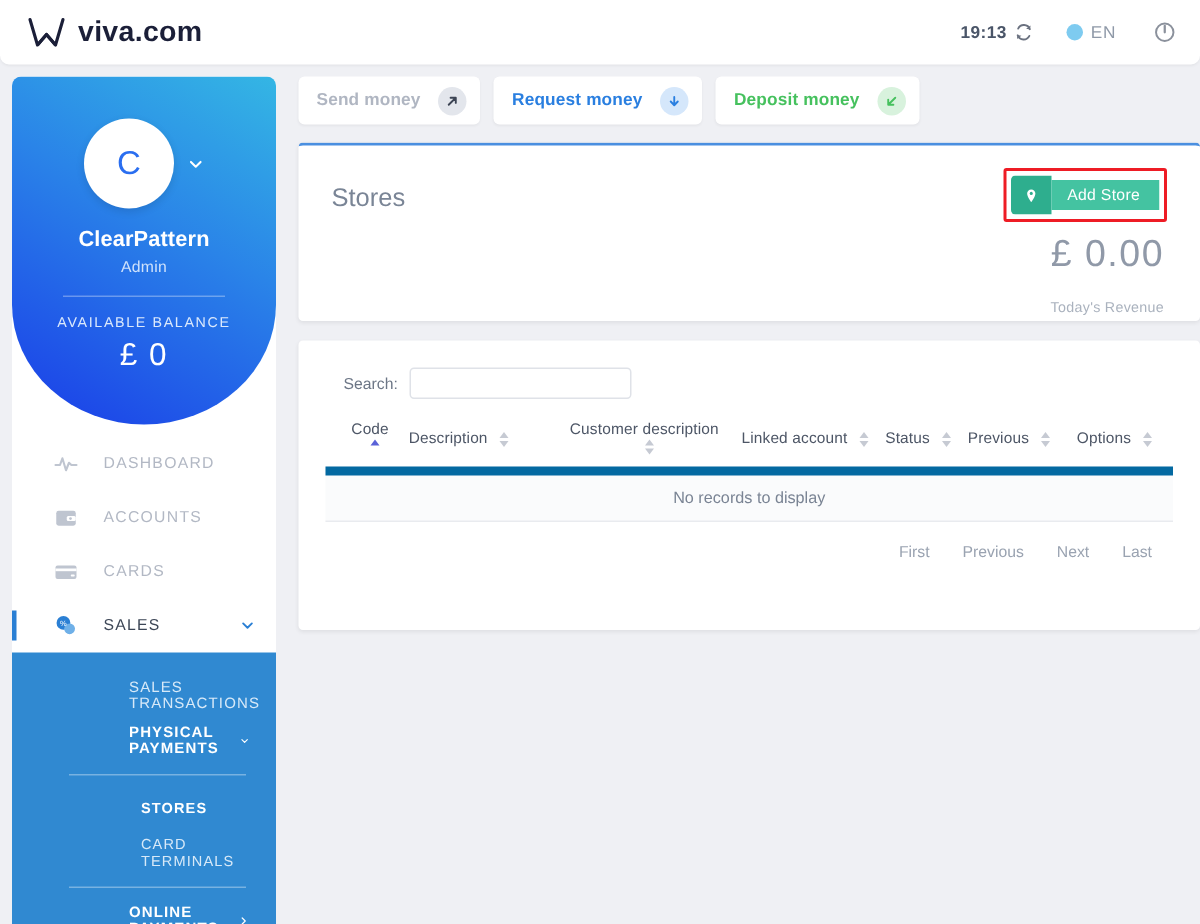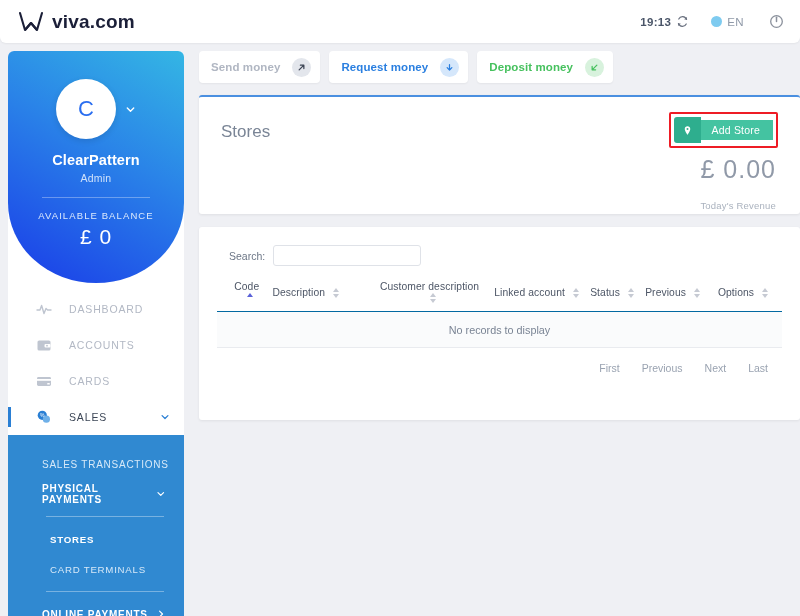--- a/index.html
+++ b/index.html
@@ -103,21 +103,21 @@
   .nav-item.active::before {
     content: ""; position: absolute; left: 0; top: 8px;
     width: 3px; height: 20px; background: #2a7fd4;
   }
   .nav-caret { margin-left: auto; margin-right: 14px; width: 10px; height: 10px; display:block;}
 
   .submenu { background: #3089d1; padding: 14px 0 10px 0; }
   .sub-item {
     display: flex; align-items: center;
     height: 30px; padding-left: 34px;
-    font-size: 10px; letter-spacing: .75px; color: #d7e9f8;
+    font-size: 10px; letter-spacing: .75px; color: #d7e9f8; margin-left: 44px;
   }
   .sub-item.strong { color: #ffffff; font-weight: 700; }
   .sub-item.white { color: #ffffff; font-weight: 700; }
   .sub-caret { margin-left: auto; margin-right: 18px; width: 10px; height: 10px; display:block;}
   .sub-divider {
     height: 1px; background: rgba(255,255,255,.35);
     margin: 7px 20px 7px 38px;
   }
   .sub-item.deep { padding-left: 42px; font-size: 9.7px; }
 
@@ -201,21 +201,21 @@
   .th .sort { margin-left: 7px; width: 8px; display:block; }
   .th-code { width: 58px; flex-direction: column; }
   .th-desc { width: 104px; }
   .th-cust { width: 146px; flex-direction: column; }
   .th-link { width: 108px; }
   .th-status { width: 62px; }
   .th-oper { width: 82px; }
   .th-opts { width: 70px; }
 
   .no-records {
-    background: #fafbfc; border-top: 1px solid #0369a1;
+    background: #fafbfc; border-top: 6px solid #0369a1;
     border-bottom: 1px solid #e9ebef;
     height: 37px; display: flex; align-items: center; justify-content: center;
     font-size: 10.8px; color: #7a8494;
   }
   .pager {
     display: flex; justify-content: flex-end; align-items: center;
     gap: 22px; padding: 14px 14px 0 0;
   }
   .pager a { font-size: 10.5px; color: #9aa3b1; text-decoration: none; }
 </style>

